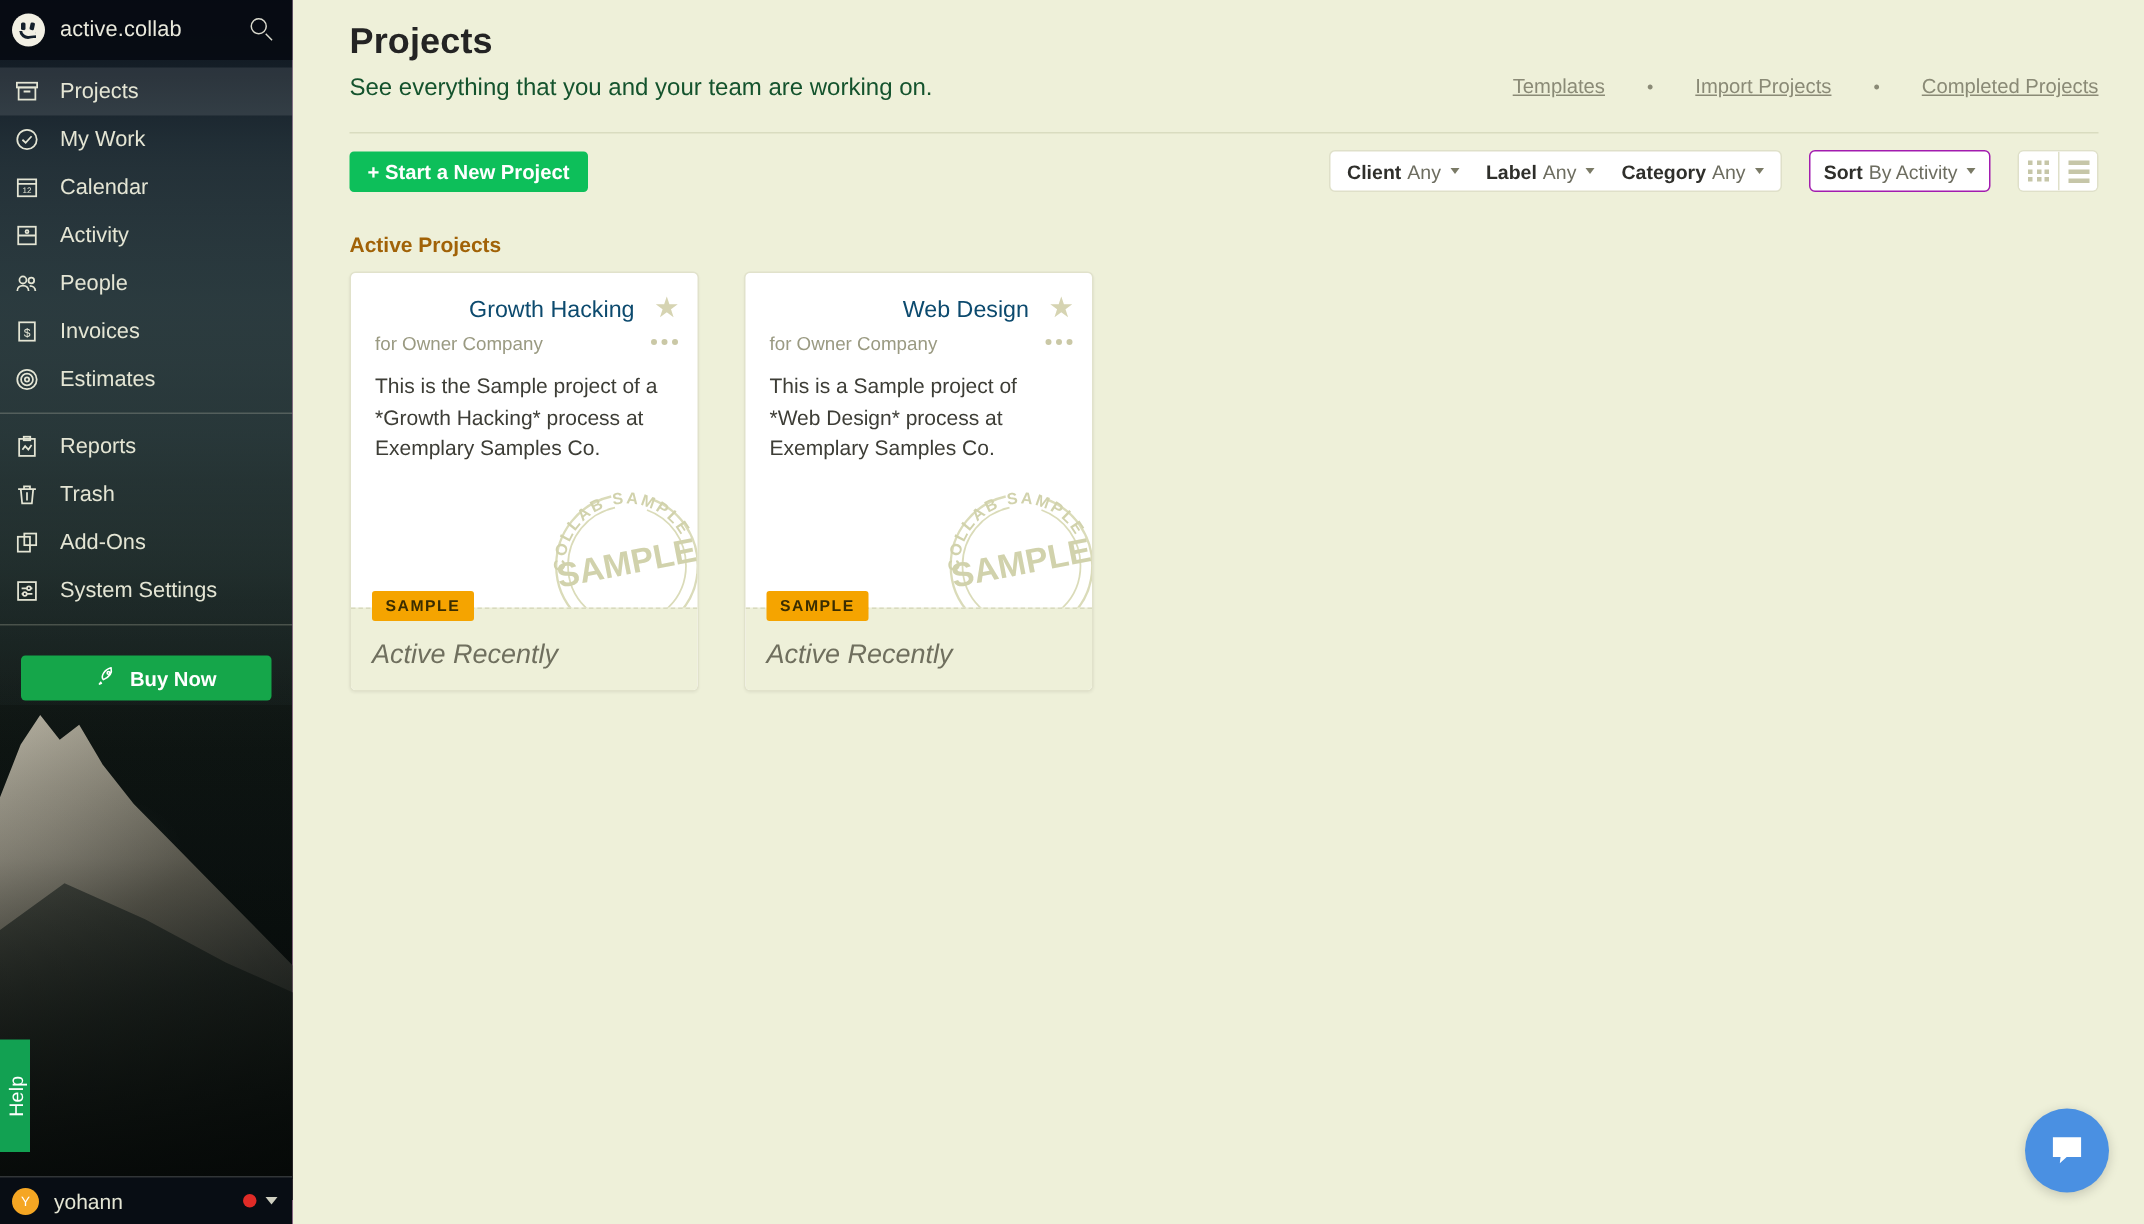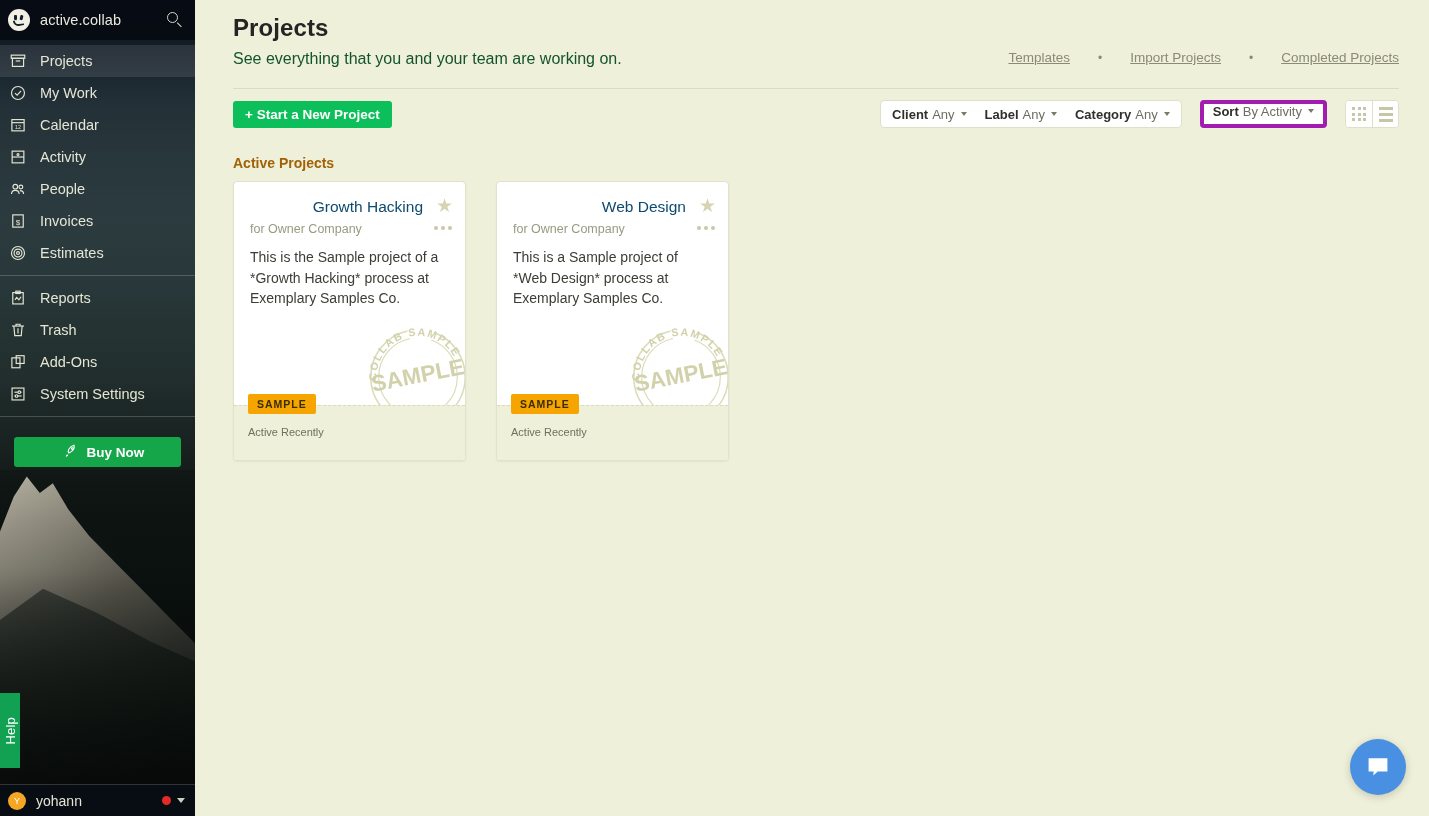--- a/index.html
+++ b/index.html
@@ -175,21 +175,21 @@
     display: flex; align-items: center; gap: 4px; height: 26px;
     padding: 0 9px; font-size: 13px; cursor: pointer; background: none; border: none;
     font-family: "Liberation Sans", sans-serif; white-space: nowrap;
   }
   .filter-btn .f-key { font-weight: bold; color: #2f2f2b; }
   .filter-btn .f-val { color: #6d6d60; }
   .caret {
     width: 0; height: 0; border-left: 3.5px solid transparent; border-right: 3.5px solid transparent;
     border-top: 4.5px solid #7a7a66; margin-left: 2px;
   }
-  #sort-group { display: flex; align-items: flex-end; background: #fff; border: 4px solid #a21caf; border-radius: 4px; height: 28px; }
+  #sort-group { display: flex; align-items: flex-start; background: #fff; border: 1px solid #a21caf; border-radius: 4px; height: 28px; }
   #view-toggle {
     display: flex; align-items: stretch; background: #fff; border: 1px solid #dfe0c9;
     border-radius: 4px; height: 28px; overflow: hidden;
   }
   .view-btn {
     width: 26px; display: flex; align-items: center; justify-content: center;
     cursor: pointer; background: #fff; border: none;
   }
   .view-btn + .view-btn { border-left: 1px solid #dfe0c9; }
   .grid-dots { display: grid; grid-template-columns: repeat(3, 3px); gap: 2.5px; }
@@ -228,21 +228,21 @@
     position: absolute; left: 0; right: 0; bottom: 0; height: 55px;
     background: #eef0d9; border-top: 1px dashed #d8dabe;
     z-index: 2;
   }
   .card-badge {
     position: absolute; left: 14px; top: -12px;
     background: #f5a400; color: #3a2d00; font-size: 10.5px; font-weight: bold;
     letter-spacing: 1px; padding: 4px 9px; border-radius: 2px;
   }
   .card-active {
-    position: absolute; left: 14px; top: 20px; font-size: 11px; color: #6f6f5e;
+    position: absolute; left: 14px; top: 20px; font-size: 18px; color: #6f6f5e; font-style: italic;
   }
 
   
   #chat-fab {
     position: absolute; right: 23px; bottom: 21px;
     width: 56px; height: 56px; border-radius: 50%;
     background: #4a90e2; cursor: pointer;
     box-shadow: 0 2px 8px rgba(0,0,0,0.18);
     display: flex; align-items: center; justify-content: center;
   }

